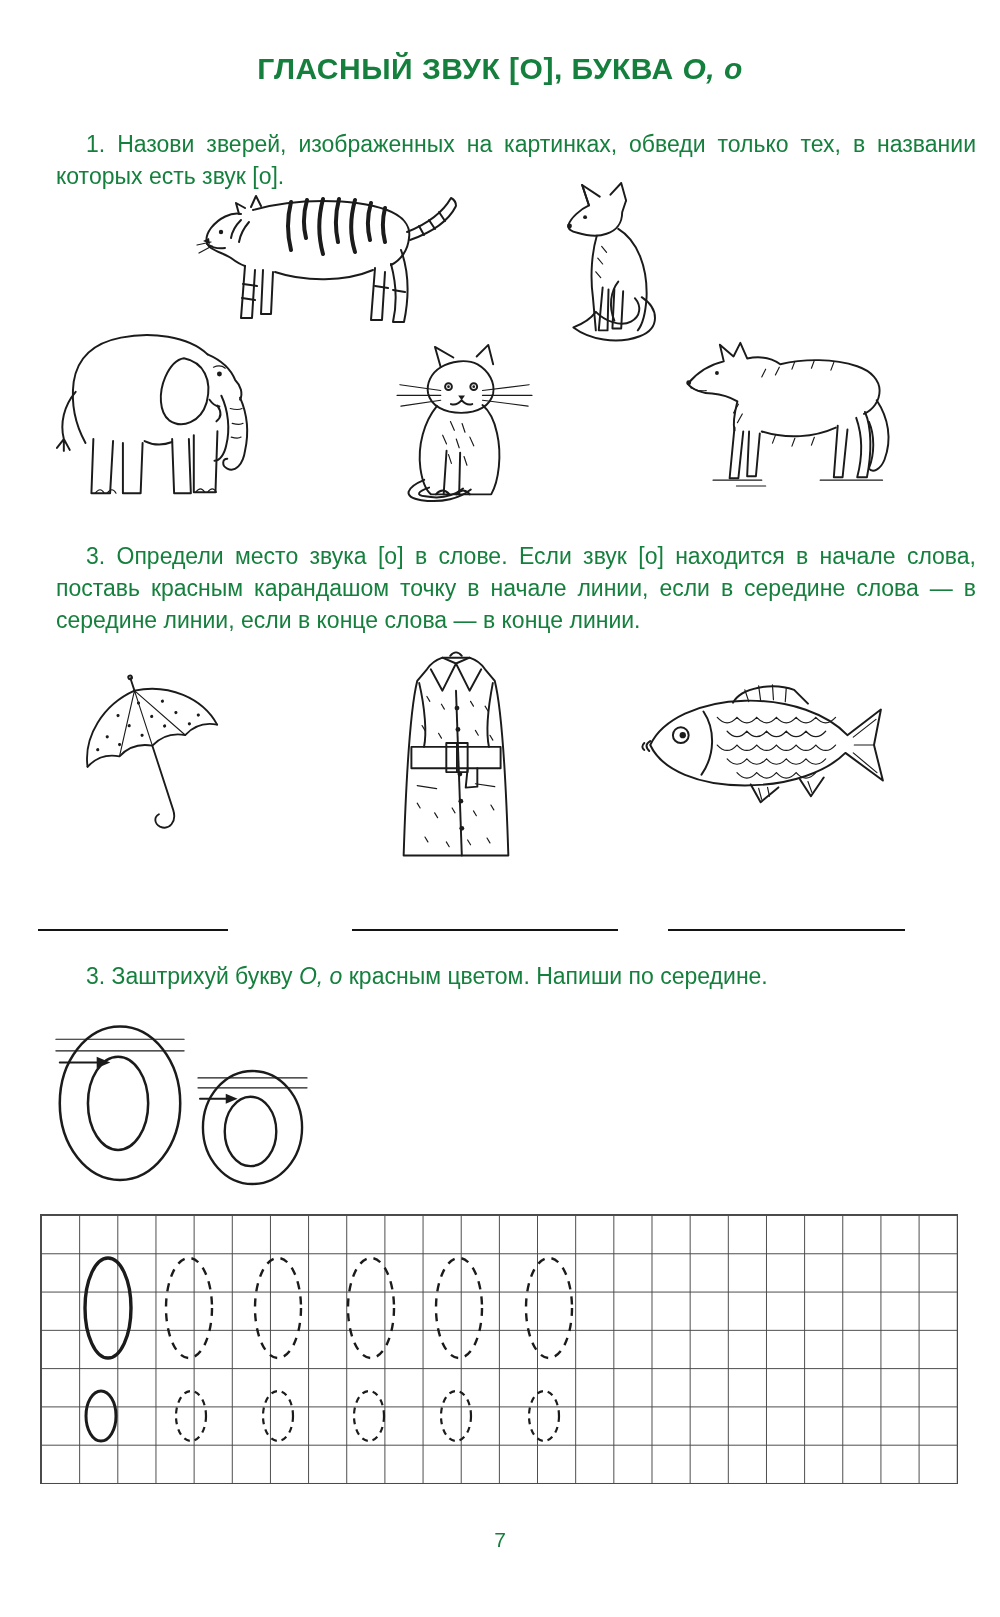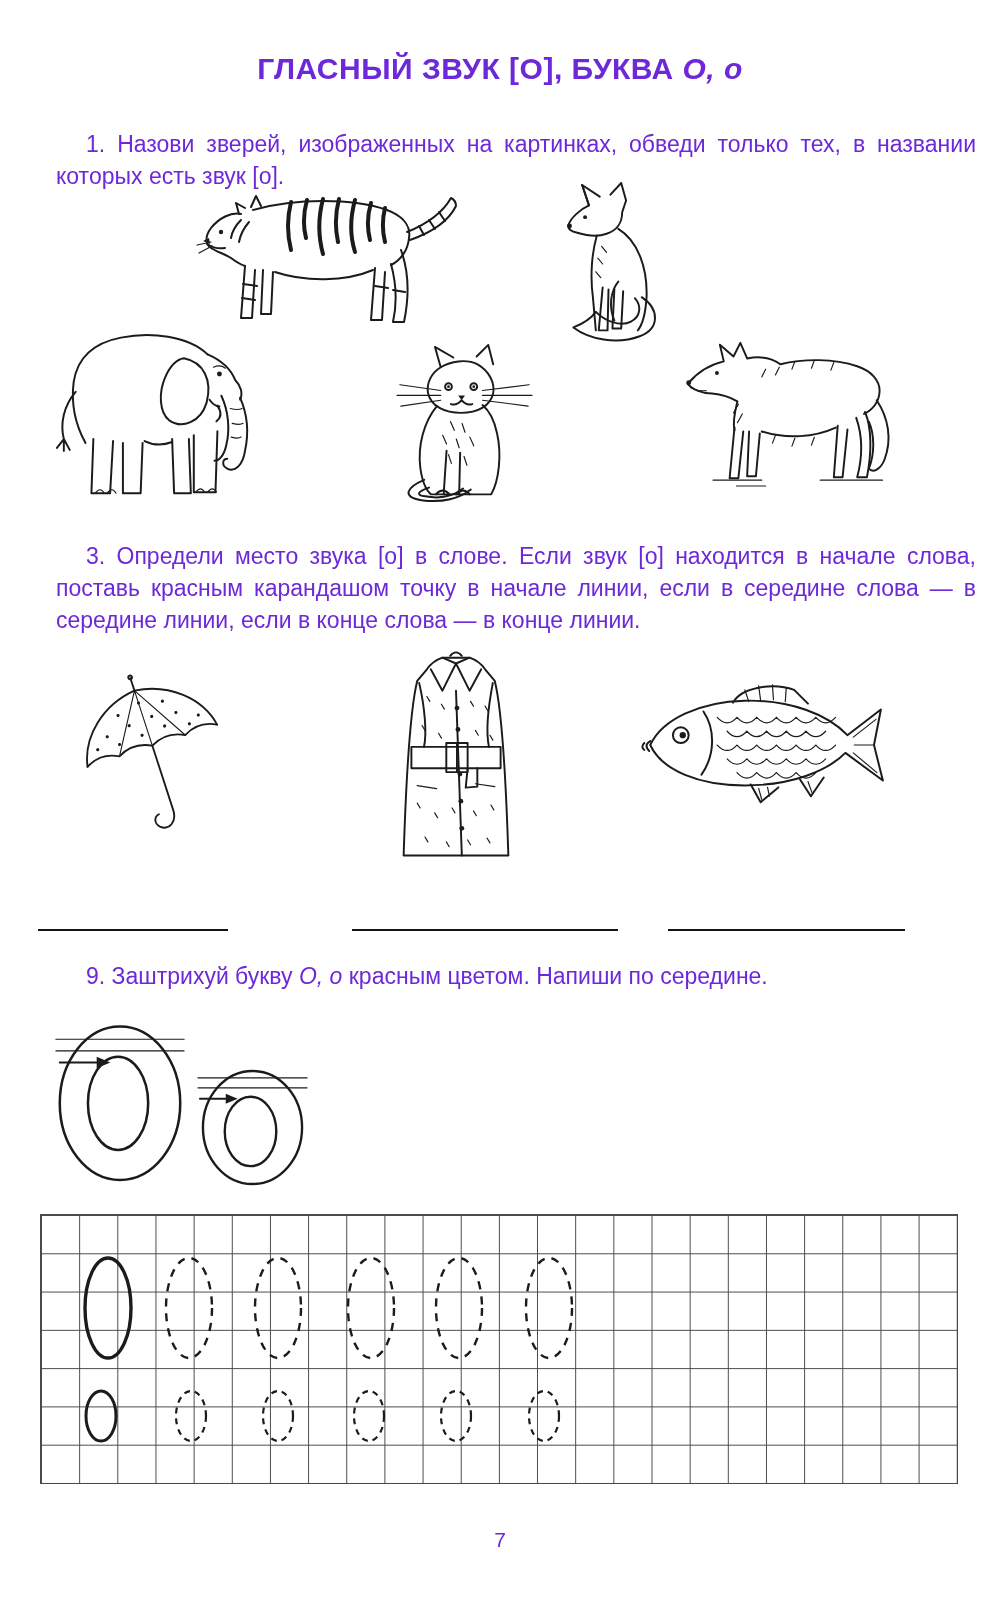--- a/index.html
+++ b/index.html
@@ -2,21 +2,21 @@
 <html><head>
 <meta charset="utf-8">
 <style>
   html,body{margin:0;padding:0;background:#e8e8e8;}
   .page{
     position:relative;
     width:1000px;height:1617px;
     margin:0 auto;
     background:#ffffff;
     font-family:"Liberation Sans","DejaVu Sans",sans-serif;
-    color:#6d28d9;
+    color:#15803d;
     overflow:hidden;
   }
   .title{
     position:absolute;top:52px;left:0;width:100%;
     text-align:center;font-size:30px;font-weight:bold;
     letter-spacing:.5px;margin:0;
   }
   .title .it{font-style:italic;}
   .task{
     position:absolute;left:40px;width:920px;margin:16px;
@@ -225,21 +225,21 @@
       <path class="ink-thin" d="M104,96 q10,11 20,0 M124,96 q10,11 20,0 M144,96 q10,11 20,0 M164,96 q10,11 20,0"></path>
     </svg>
   </div>
 
   <div class="answer-lines">
     <div class="answer-line l1"></div>
     <div class="answer-line l2"></div>
     <div class="answer-line l3"></div>
   </div>
 
-  <p class="task task3"><span>9. Заштрихуй букву </span><span class="it">О, о</span><span> красным цветом. Напиши по середине.</span></p>
+  <p class="task task3"><span>3. Заштрихуй букву </span><span class="it">О, о</span><span> красным цветом. Напиши по середине.</span></p>
 
   <div class="letters-block">
     <svg class="svg-big-o" width="136" height="171" viewBox="0 0 140 176">
       <ellipse class="ink" style="stroke-width:2.6" cx="70" cy="94" rx="62" ry="79"></ellipse>
       <ellipse class="ink" style="stroke-width:2.6" cx="68" cy="94" rx="31" ry="48"></ellipse>
       <path class="ink-thin" d="M4,28 L136,28 M4,40 L136,40"></path>
       <path class="ink" d="M8,52 L46,52"></path>
       <polygon class="fillink" points="46,46 60,52 46,58"></polygon>
     </svg>
     <svg class="svg-small-o" width="114" height="129" viewBox="0 0 115 130">

